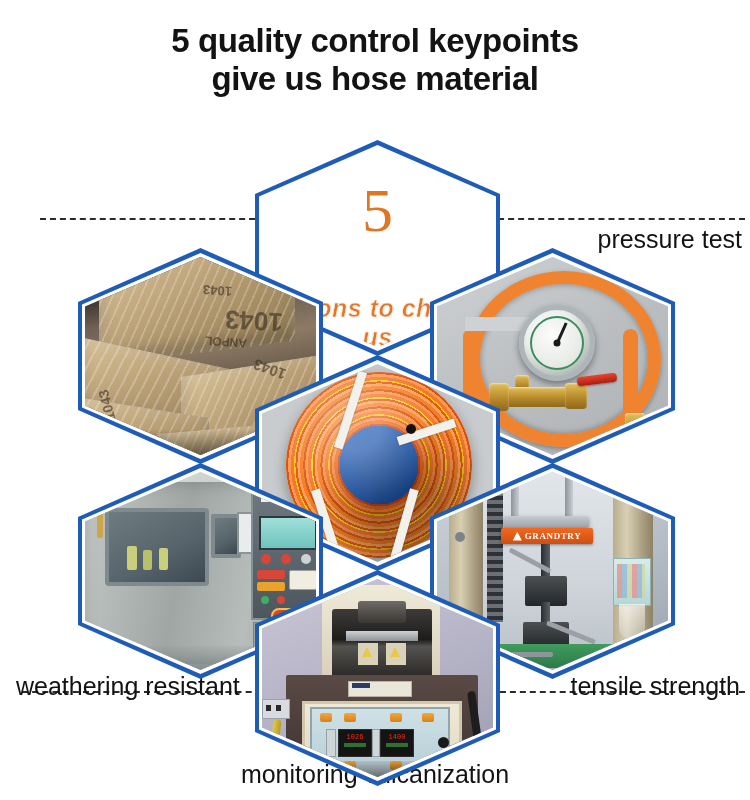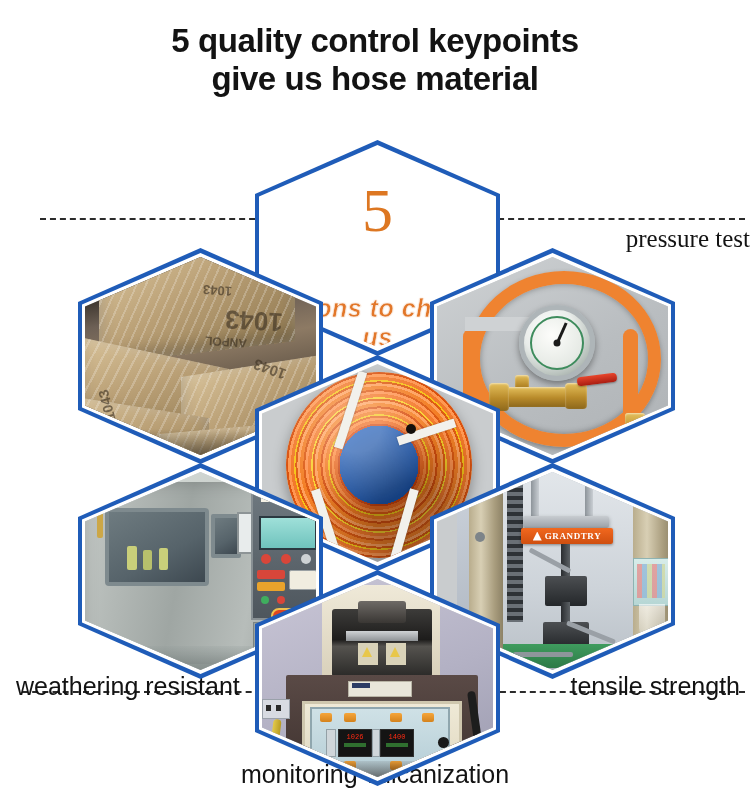--- a/index.html
+++ b/index.html
@@ -131,21 +131,21 @@
   .cab{position:absolute;background:linear-gradient(100deg,#c4c9c6,#9fa6a3 42%,#b7bdba 70%,#8e9593);
        box-shadow:inset 0 0 18px rgba(0,0,0,.22);}
   .cabwin{position:absolute;background:linear-gradient(150deg,#6e7b80,#56636a 60%,#3d4850);
        border:4px solid #7e8a8e;}
   .cpanel{position:absolute;background:linear-gradient(180deg,#6e787f,#4e565d);border:2px solid #878f93;}
   .lcd{position:absolute;background:linear-gradient(180deg,#9fe0d9,#6fc3bd);border:2px solid #2b3840;}
   .btn{position:absolute;border-radius:50%;}
   .btnr{position:absolute;border-radius:2px;}
 
   
-  .tensile{background:linear-gradient(160deg,#cdd3dc,#b4bcc6 55%,#9aa3ad);margin-left:20px;}
+  .tensile{background:linear-gradient(160deg,#cdd3dc,#b4bcc6 55%,#9aa3ad);}
   .col{position:absolute;background:linear-gradient(90deg,#b9ad8d,#d8cfb4 35%,#a99d7e 75%,#8d8266);}
   .crosshead{position:absolute;background:linear-gradient(180deg,#c8ccd0,#9aa0a6);border-radius:2px;
        box-shadow:0 2px 4px rgba(0,0,0,.3);}
   .brandplate{position:absolute;background:linear-gradient(180deg,#f2681e,#cf4f10);
        display:flex;align-items:center;justify-content:center;gap:3px;border-radius:2px;
        box-shadow:0 1px 3px rgba(0,0,0,.4);}
   .brandplate .bt{color:#fff;font-family:"Liberation Serif",serif;font-weight:bold;font-size:9px;letter-spacing:.6px;}
   .grip{position:absolute;background:linear-gradient(180deg,#4c4f52,#24272a);border-radius:2px;}
   .greenmat{position:absolute;background:linear-gradient(180deg,#3f9c5e,#2d7a47);}
   .tagcard{position:absolute;background:linear-gradient(180deg,#d7ece9,#b6d6d4);border:1px solid #8fb3b2;}
@@ -170,21 +170,21 @@
   <div class="title">
     <span>5 quality control keypoints</span>
     <span class="l2">give us hose material</span>
   </div>
 
   <div class="dash" style="left:40px;top:218px;width:235px;"></div>
   <div class="dash" style="left:478px;top:218px;width:267px;"></div>
   <div class="dash" style="left:22px;top:691px;width:250px;"></div>
   <div class="dash" style="left:480px;top:691px;width:265px;"></div>
 
-  <div class="olabel" style="right:0;top:225px;font-family:Liberation Serif, serif;">pressure test</div>
+  <div class="olabel" style="right:8px;top:225px;">pressure test</div>
   <div class="olabel" style="right:10px;top:672px;">tensile strength</div>
   <div class="olabel" style="left:16px;top:672px;">weathering resistant</div>
   <div class="olabel" style="left:0;width:750px;text-align:center;top:760px;">monitoring vulcanization</div>
 
   <div class="hex hex-white" style="left:255px;top:140px;width:245px;height:216px;">
     <div class="rim"></div>
     <div class="inner">
       <div class="num5">5</div>
       <div class="reasons">reasons to choose us</div>
     </div>

